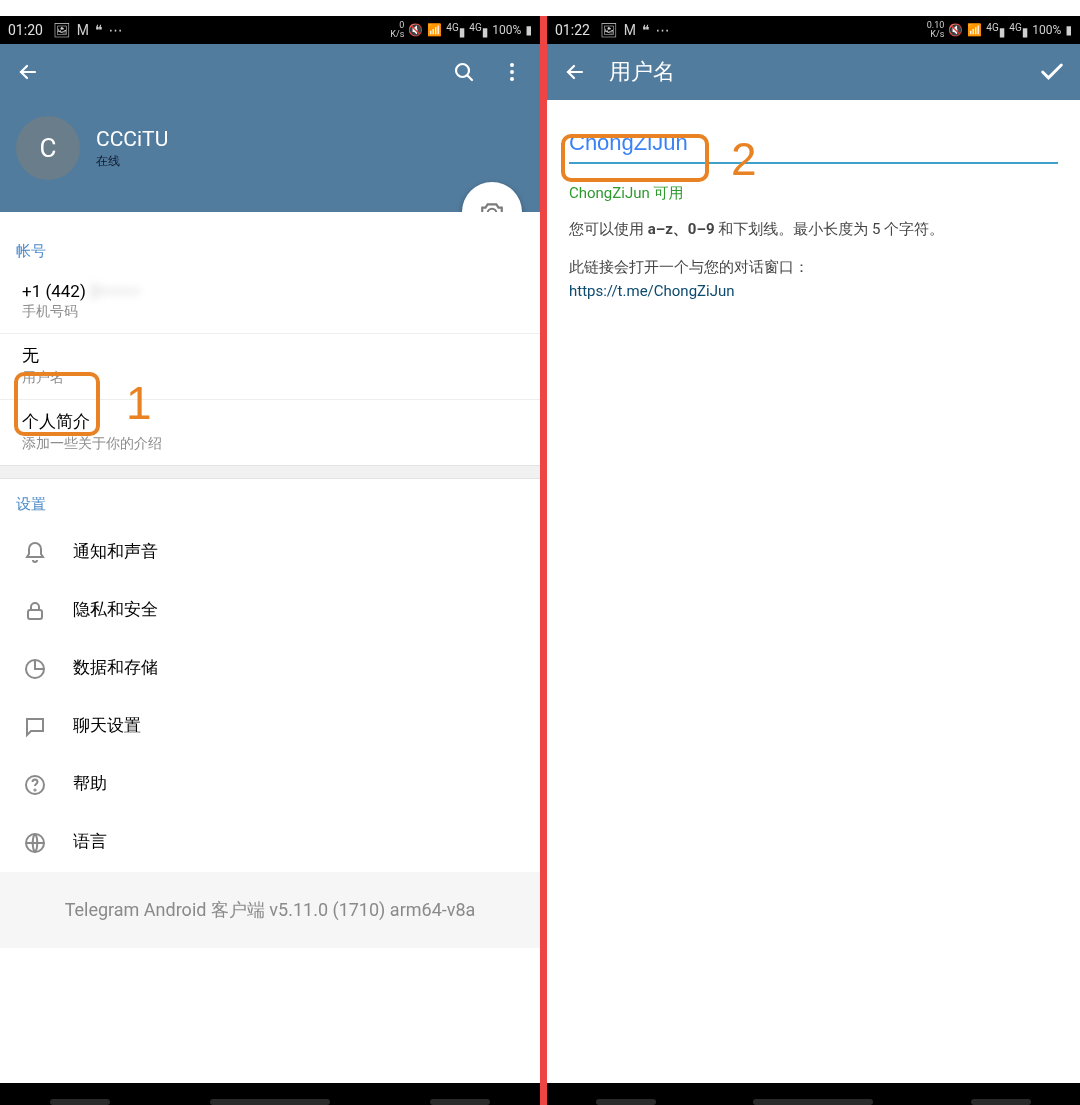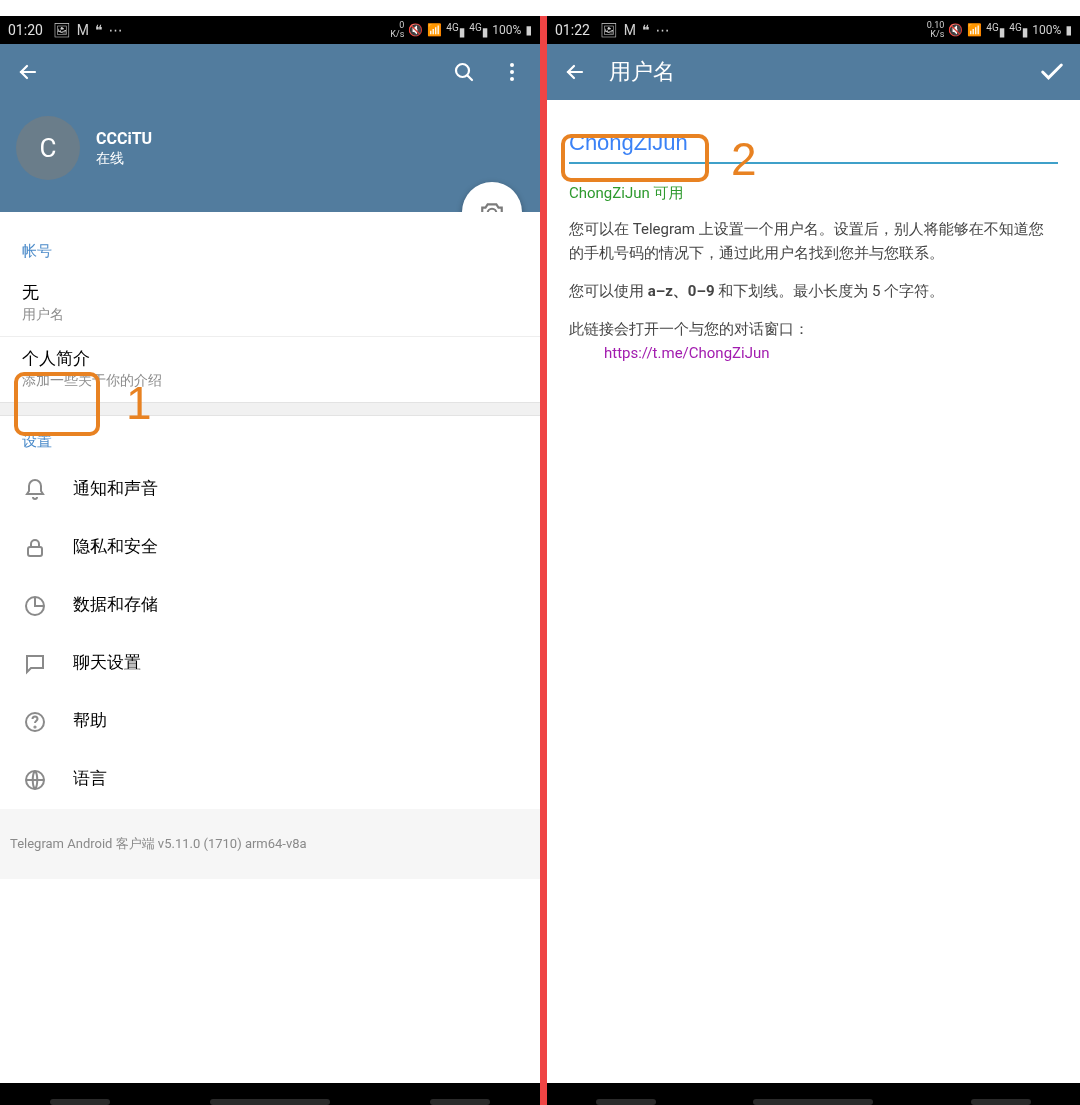--- a/index.html
+++ b/index.html
@@ -63,58 +63,59 @@
     align-items: center;
     gap: 16px;
     position: relative;
   }
   .avatar {
     width: 64px; height:64px; border-radius:50%;
     background:#6a7d8a; color:#fff;
     display:flex; align-items:center; justify-content:center;
     font-size:26px;
   }
-  .profile-name { font-size:16px; font-weight:700; }
-  .profile-status { font-size:14px; color:#ffffff; margin-top:2px; }
+  .profile-name { font-size:21px; font-weight:400; }
+  .profile-status { font-size:12px; color:#0f172a; margin-top:2px; }
   .camera-fab {
     position:absolute;
     right: 18px;
     bottom: -30px;
     width: 60px; height:60px; border-radius:50%;
     background:#fff; color:#7b7b7b;
     display:flex; align-items:center; justify-content:center;
     box-shadow: 0 2px 6px rgba(0,0,0,.3);
   }
 
   
   .section { background:#fff; }
   .section-header {
     color:#4a8ac9; font-size:15px; font-weight:500;
-    padding: 16px 22px 10px 22px;
+    padding: 16px 22px 10px 16px;
   }
   .list-item {
     padding: 10px 22px 12px 22px;
     border-bottom: 1px solid #eee;
   }
   .list-item.no-border { border-bottom:none; }
   .item-primary { font-size:17px; color:#000; }
   .item-secondary { font-size:14px; color:#8d8d8d; margin-top:2px; }
   .divider { height: 14px; background:#f1f1f1; border-top:1px solid #e3e3e3; border-bottom:1px solid #e3e3e3;}
 
   .setting-row {
     display:flex; 
     gap: 25px;
     padding: 16px 22px;
     font-size:17px; color:#000000;
   }
   .setting-row .ico { width:26px; height:26px; display:flex; align-items:center; justify-content:center; color:#8a8a8a; }
   .version-footer {
+    text-align:center;
     padding: 26px 10px;
     color:#8a8a8a;
-    font-size:13px;
+    font-size:18px;
     background:#f6f6f6;
   }
 
   
   .hl-box {
     border: 4px solid #e88222;
     border-radius: 10px;
     position: absolute;
     pointer-events:none;
   }
@@ -144,21 +145,21 @@
     color:#2e9a2e;
     font-size:15px;
     padding: 14px 22px 0 22px;
   }
   .desc {
     color:#444;
     font-size:15px;
     padding: 14px 22px 0 22px;
     line-height: 1.6;
   }
-  .desc-link { color:#a21caf;margin-left:35px; }
+  .desc-link { color:#0c4a6e; }
 
   
   .navbar {
     position:absolute;
     bottom:0; left:0; right:0;
     height:38px;
     background:#000;
     display:flex;
     align-items:center;
     justify-content:space-around;
@@ -231,20 +232,27 @@
       <svg width="26" height="26" viewBox="0 0 24 24" fill="none" stroke="#7b7b7b" stroke-width="2">
           <path d="M3 8h3l2-3h8l2 3h3v11H3z"></path>
           <circle cx="12" cy="13" r="4"></circle>
         </svg>
     </div>
   </div>
 
   <div class="section" style="padding-top:14px; position:relative;">
     <div class="section-header">帐号</div>
 
+    <div class="list-item">
+      <div class="item-primary">
+        <span>+1 (442)</span>
+        <span class="blur">2•••••••</span>
+      </div>
+      <div class="item-secondary">手机号码</div>
+    </div>
 
     <div class="list-item" style="position:relative;">
       <div class="item-primary">无</div>
       <div class="item-secondary">用户名</div>
     </div>
 
     <div class="list-item no-border">
       <div class="item-primary">个人简介</div>
       <div class="item-secondary">添加一些关于你的介绍</div>
     </div>
@@ -361,21 +369,20 @@
         </svg>
     </div>
   </div>
 
   <div class="input-wrap">
     <input class="username-input" value="ChongZiJun" style="">
   </div>
 
   <div class="avail-msg">ChongZiJun 可用</div>
 
-  <div class="desc">您可以在 Telegram 上设置一个用户名。设置后，别人将能够在不知道您的手机号码的情况下，通过此用户名找到您并与您联系。</div>
 
   <div class="desc">
     <span>您可以使用 </span><b>a–z、0–9</b><span> 和下划线。最小长度为 5 个字符。</span>
   </div>
 
   <div class="desc">
     <span>此链接会打开一个与您的对话窗口：</span><br>
     <span class="desc-link">https://t.me/ChongZiJun</span>
   </div>
 

